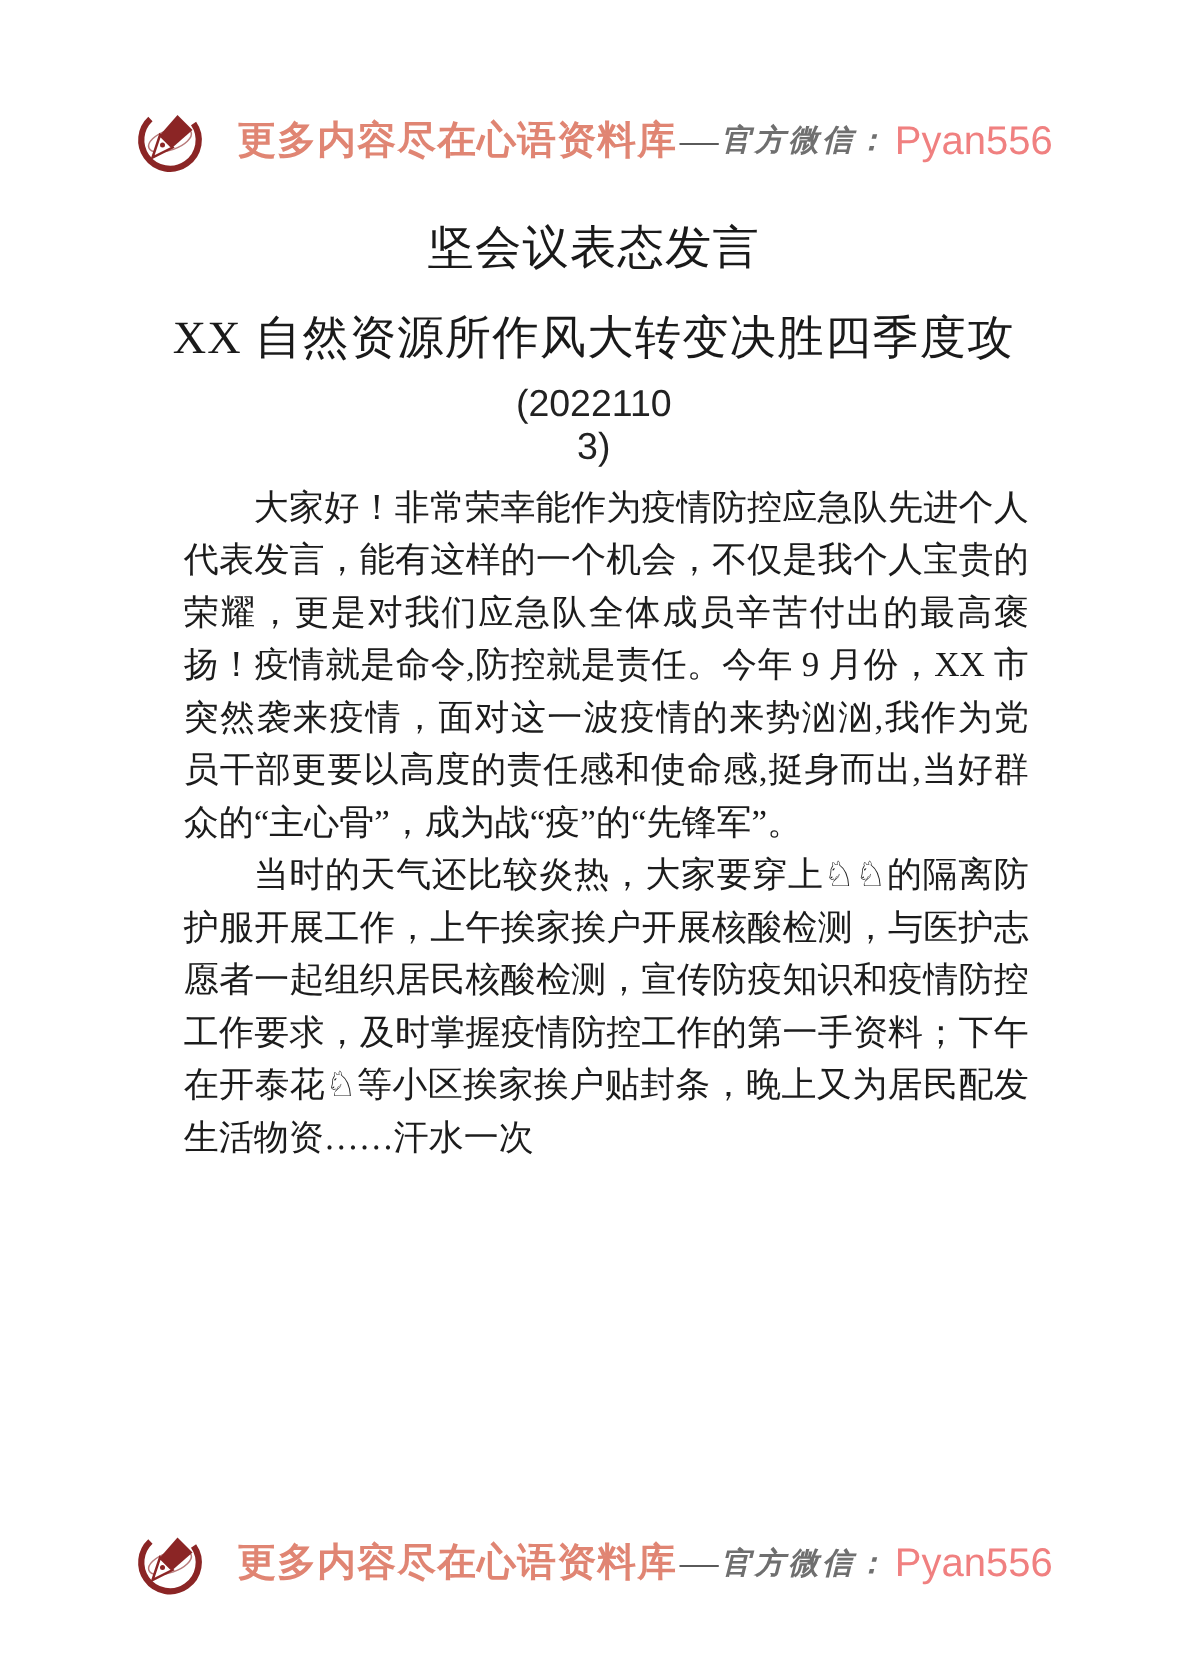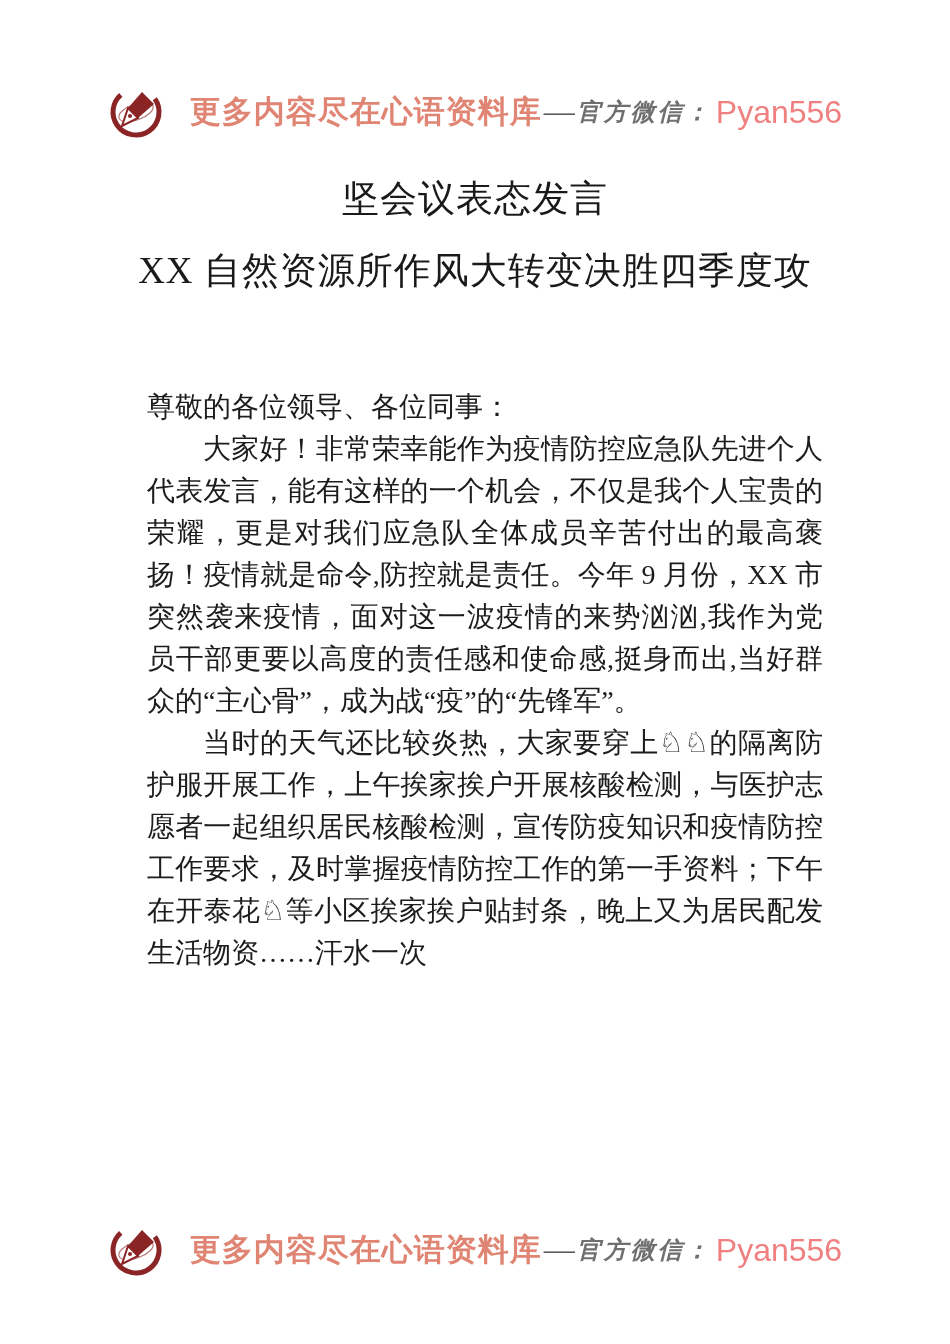--- a/index.html
+++ b/index.html
@@ -115,23 +115,26 @@
     <span class="wm-dash">—</span>
     <span class="wm-label">官方微信：</span>
     <span class="wm-account">Pyan556</span>
   </div>
 
   <h1 class="doc-title">
     <span>坚会议表态发言</span>
     <span>XX 自然资源所作风大转变决胜四季度攻</span>
   </h1>
 
+  <div class="doc-date">
+    <span>(2022110</span>
+    <span>3)</span>
+  </div>
 
   <div class="doc-body">
-    <p class="salutation">尊敬的各位领导、各位同事：</p>
     <p class="para">大家好！非常荣幸能作为疫情防控应急队先进个人代表发言，能有这样的一个机会，不仅是我个人宝贵的荣耀，更是对我们应急队全体成员辛苦付出的最高褒扬！疫情就是命令,防控就是责任。今年 9 月份，XX 市突然袭来疫情，面对这一波疫情的来势汹汹,我作为党员干部更要以高度的责任感和使命感,挺身而出,当好群众的“主心骨”，成为战“疫”的“先锋军”。</p>
     <p class="para">当时的天气还比较炎热，大家要穿上♘♘的隔离防护服开展工作，上午挨家挨户开展核酸检测，与医护志愿者一起组织居民核酸检测，宣传防疫知识和疫情防控工作要求，及时掌握疫情防控工作的第一手资料；下午在开泰花♘等小区挨家挨户贴封条，晚上又为居民配发生活物资……汗水一次</p>
   </div>
 
   <div class="watermark footer">
     <span class="wm-logo">
       <svg viewBox="0 0 56 56" xmlns="http://www.w3.org/2000/svg">
         <circle cx="28" cy="28" r="23" fill="none" stroke="#8b2525" stroke-width="5" stroke-dasharray="105 40" transform="rotate(-35 28 28)"></circle>
         <ellipse cx="28" cy="28" rx="18" ry="8" fill="none" stroke="#b87a7a" stroke-width="1.2" transform="rotate(-20 28 28)"></ellipse>
         <polygon points="34,8 46,20 30,34 20,24" fill="#8b2525"></polygon>

